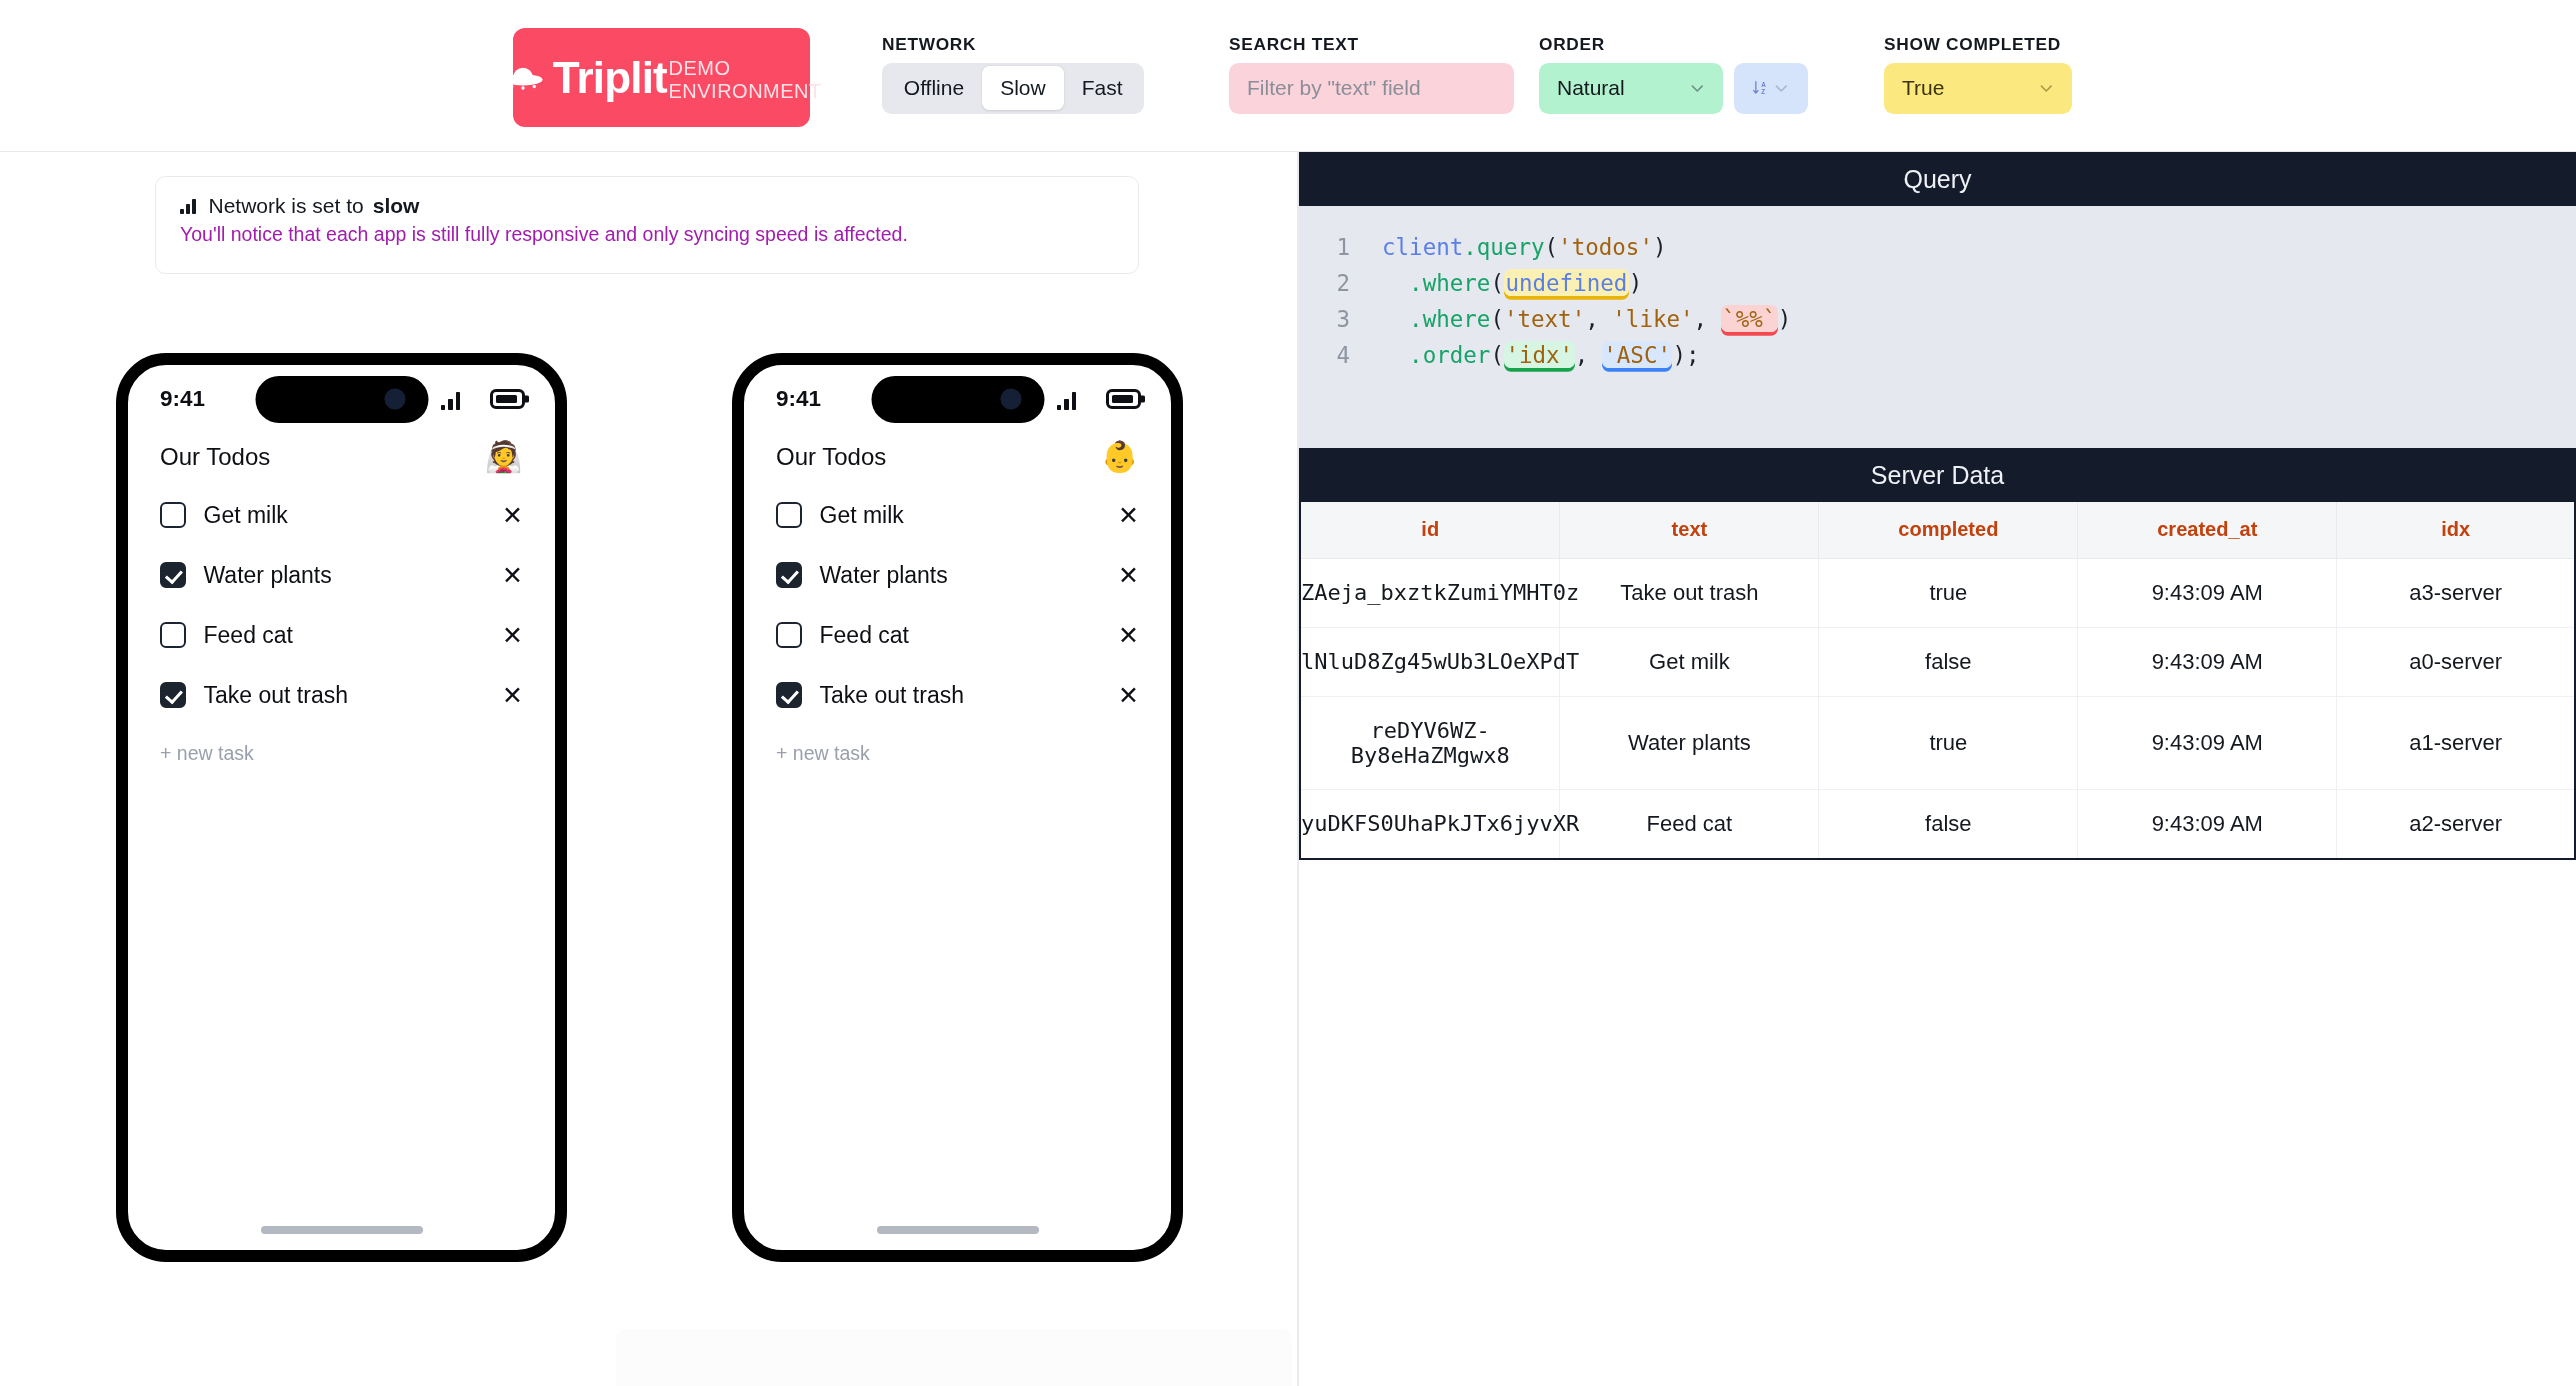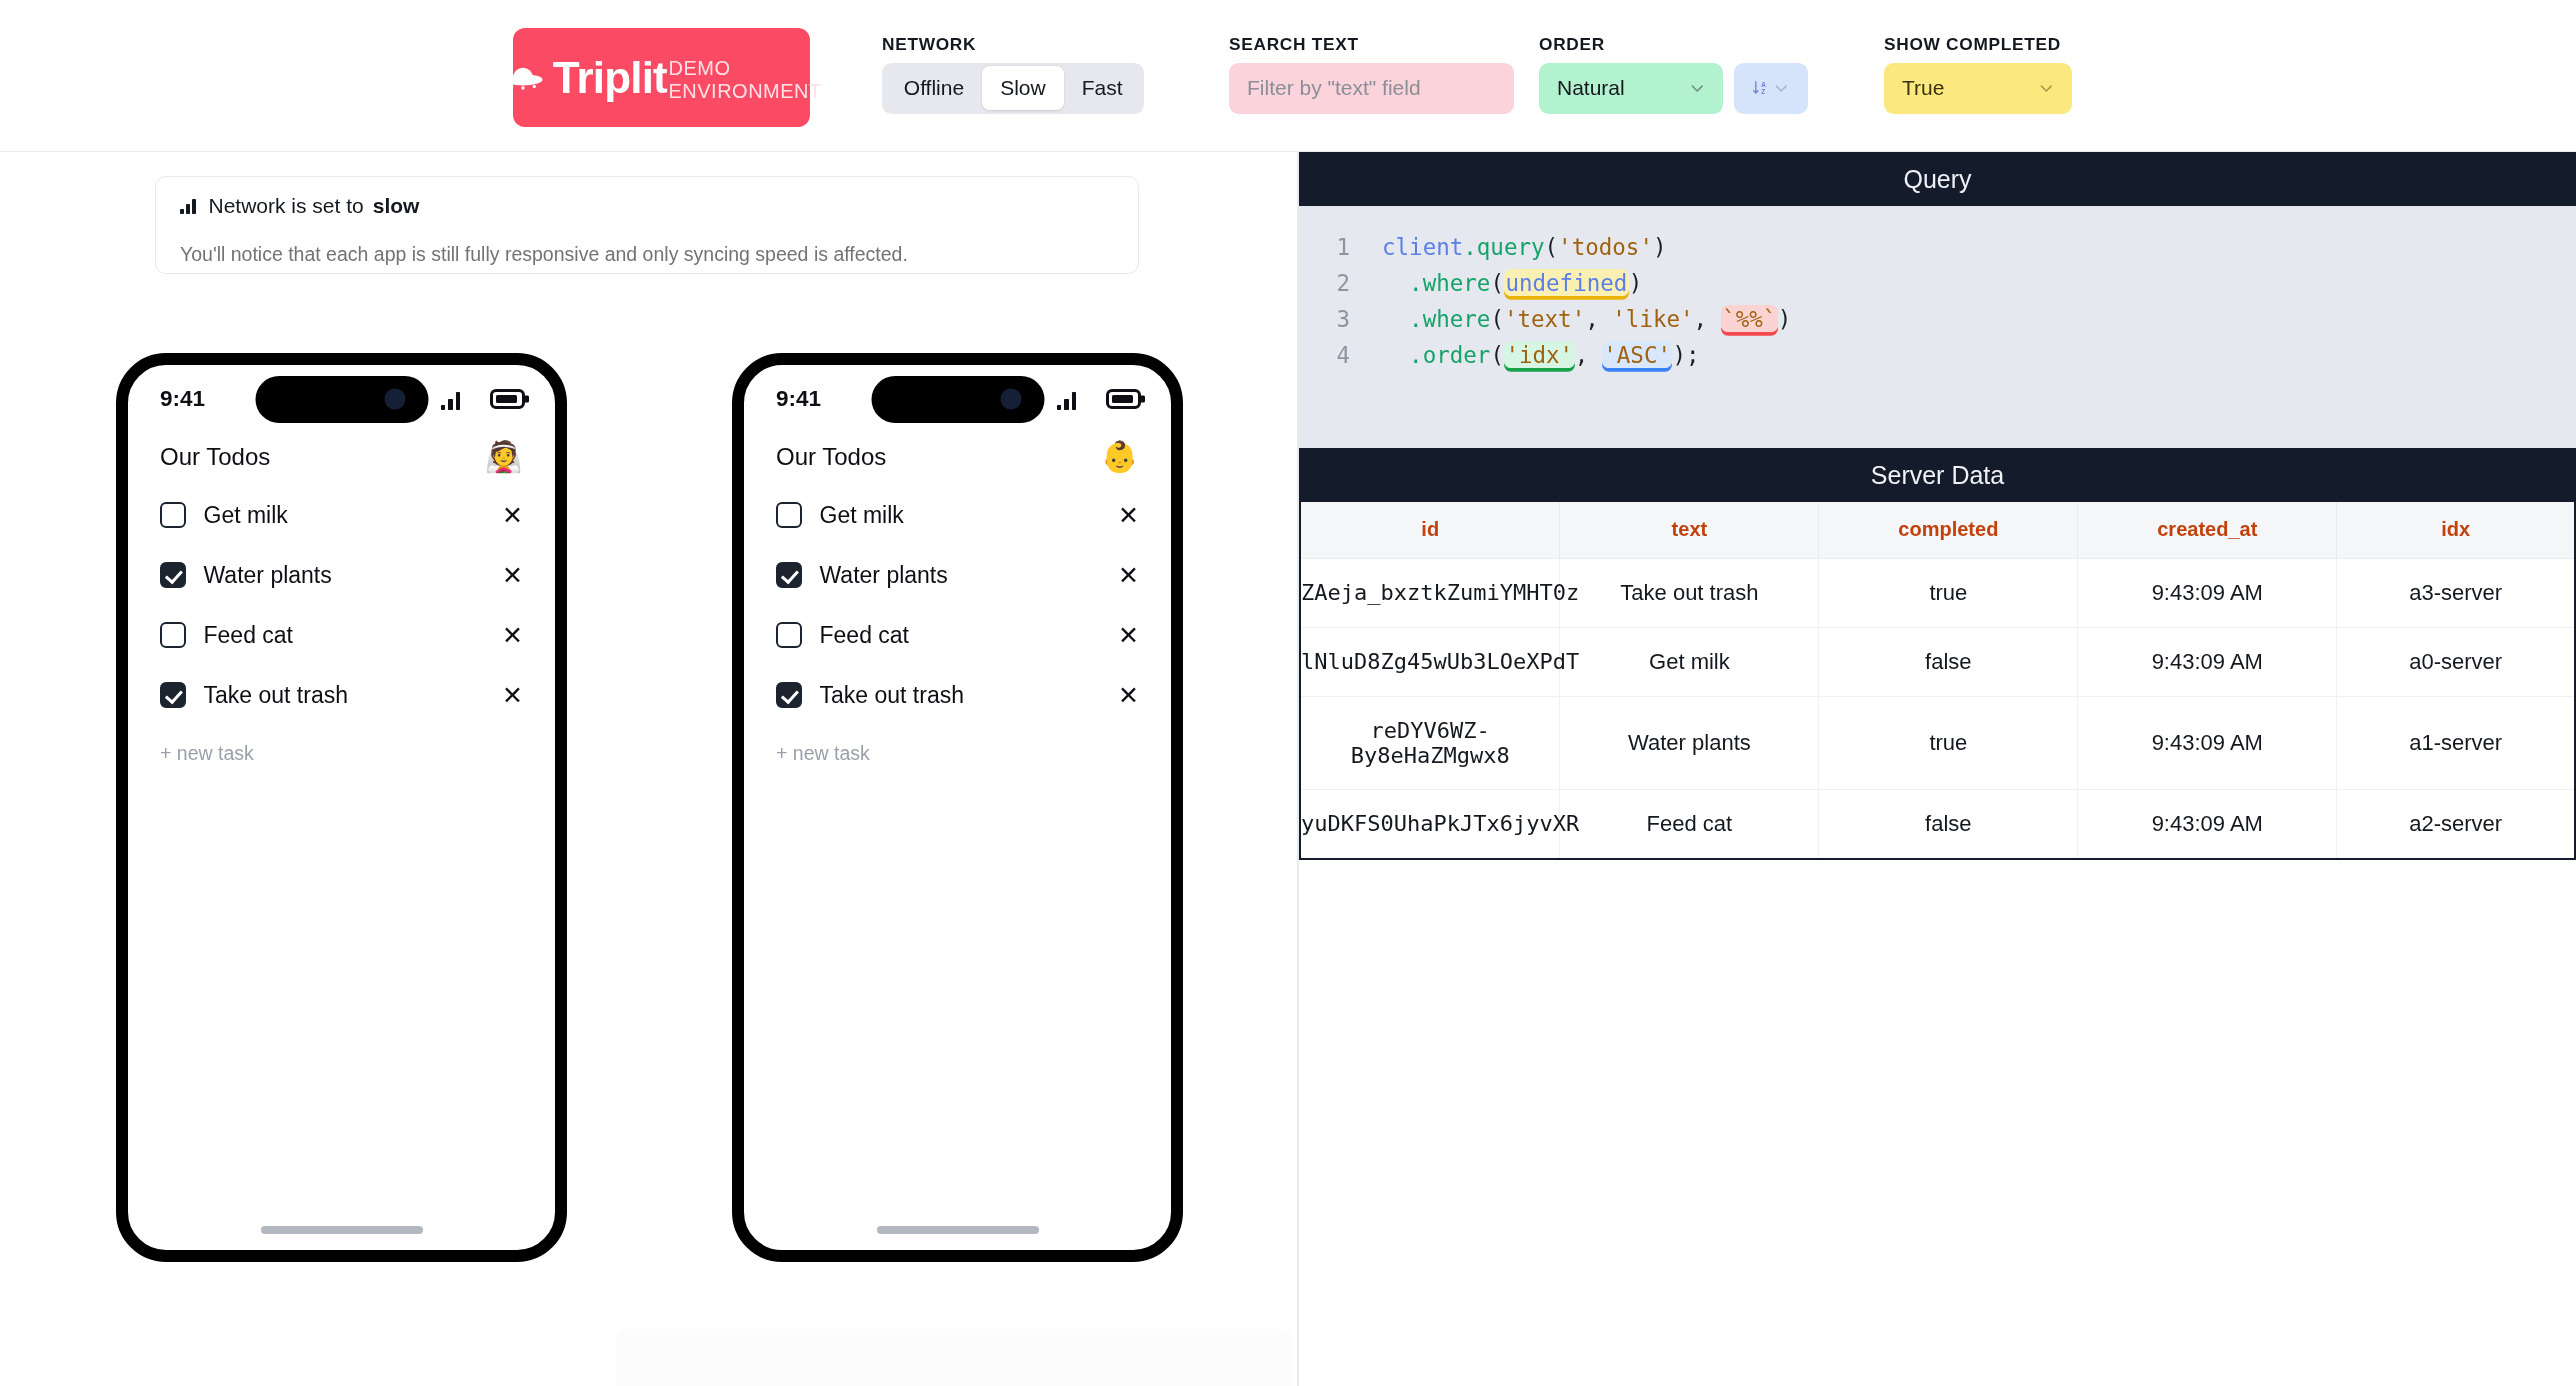--- a/index.html
+++ b/index.html
@@ -79,21 +79,21 @@
 
   .notice {
     position: absolute; left: 155px; top: 176px;
     width: 984px; height: 98px;
     border: 1.5px solid #e9eaee; border-radius: 10.5px;
     background: #ffffff; padding: 16.5px 24px;
   }
   .notice-title { display:flex; align-items:center; gap: 9px;
     font-size: 21px; color:#14181f; font-weight: 400; }
   .notice-title b { font-weight: 700; }
-  .notice-body { font-size: 19.5px; color: #737373; margin-top: 25px; font-weight: 400; }
+  .notice-body { font-size: 19.5px; color: #a21caf; margin-top: 5px; font-weight: 400; }
   .bars-icon { width: 19.5px; height: 16.5px; display: inline-flex; align-items: flex-end; gap: 2.3px; }
   .bars-icon i { display:block; width: 3.8px; background:#14181f; border-radius:0.8px; }
 
   
   .phone {
     position: absolute; width: 451px; height: 909px;
     border: 12px solid #000; border-radius: 50px;
     background: #fff; overflow: hidden;
   }
   .phone.p1 { left: 116px; top: 353px; }

